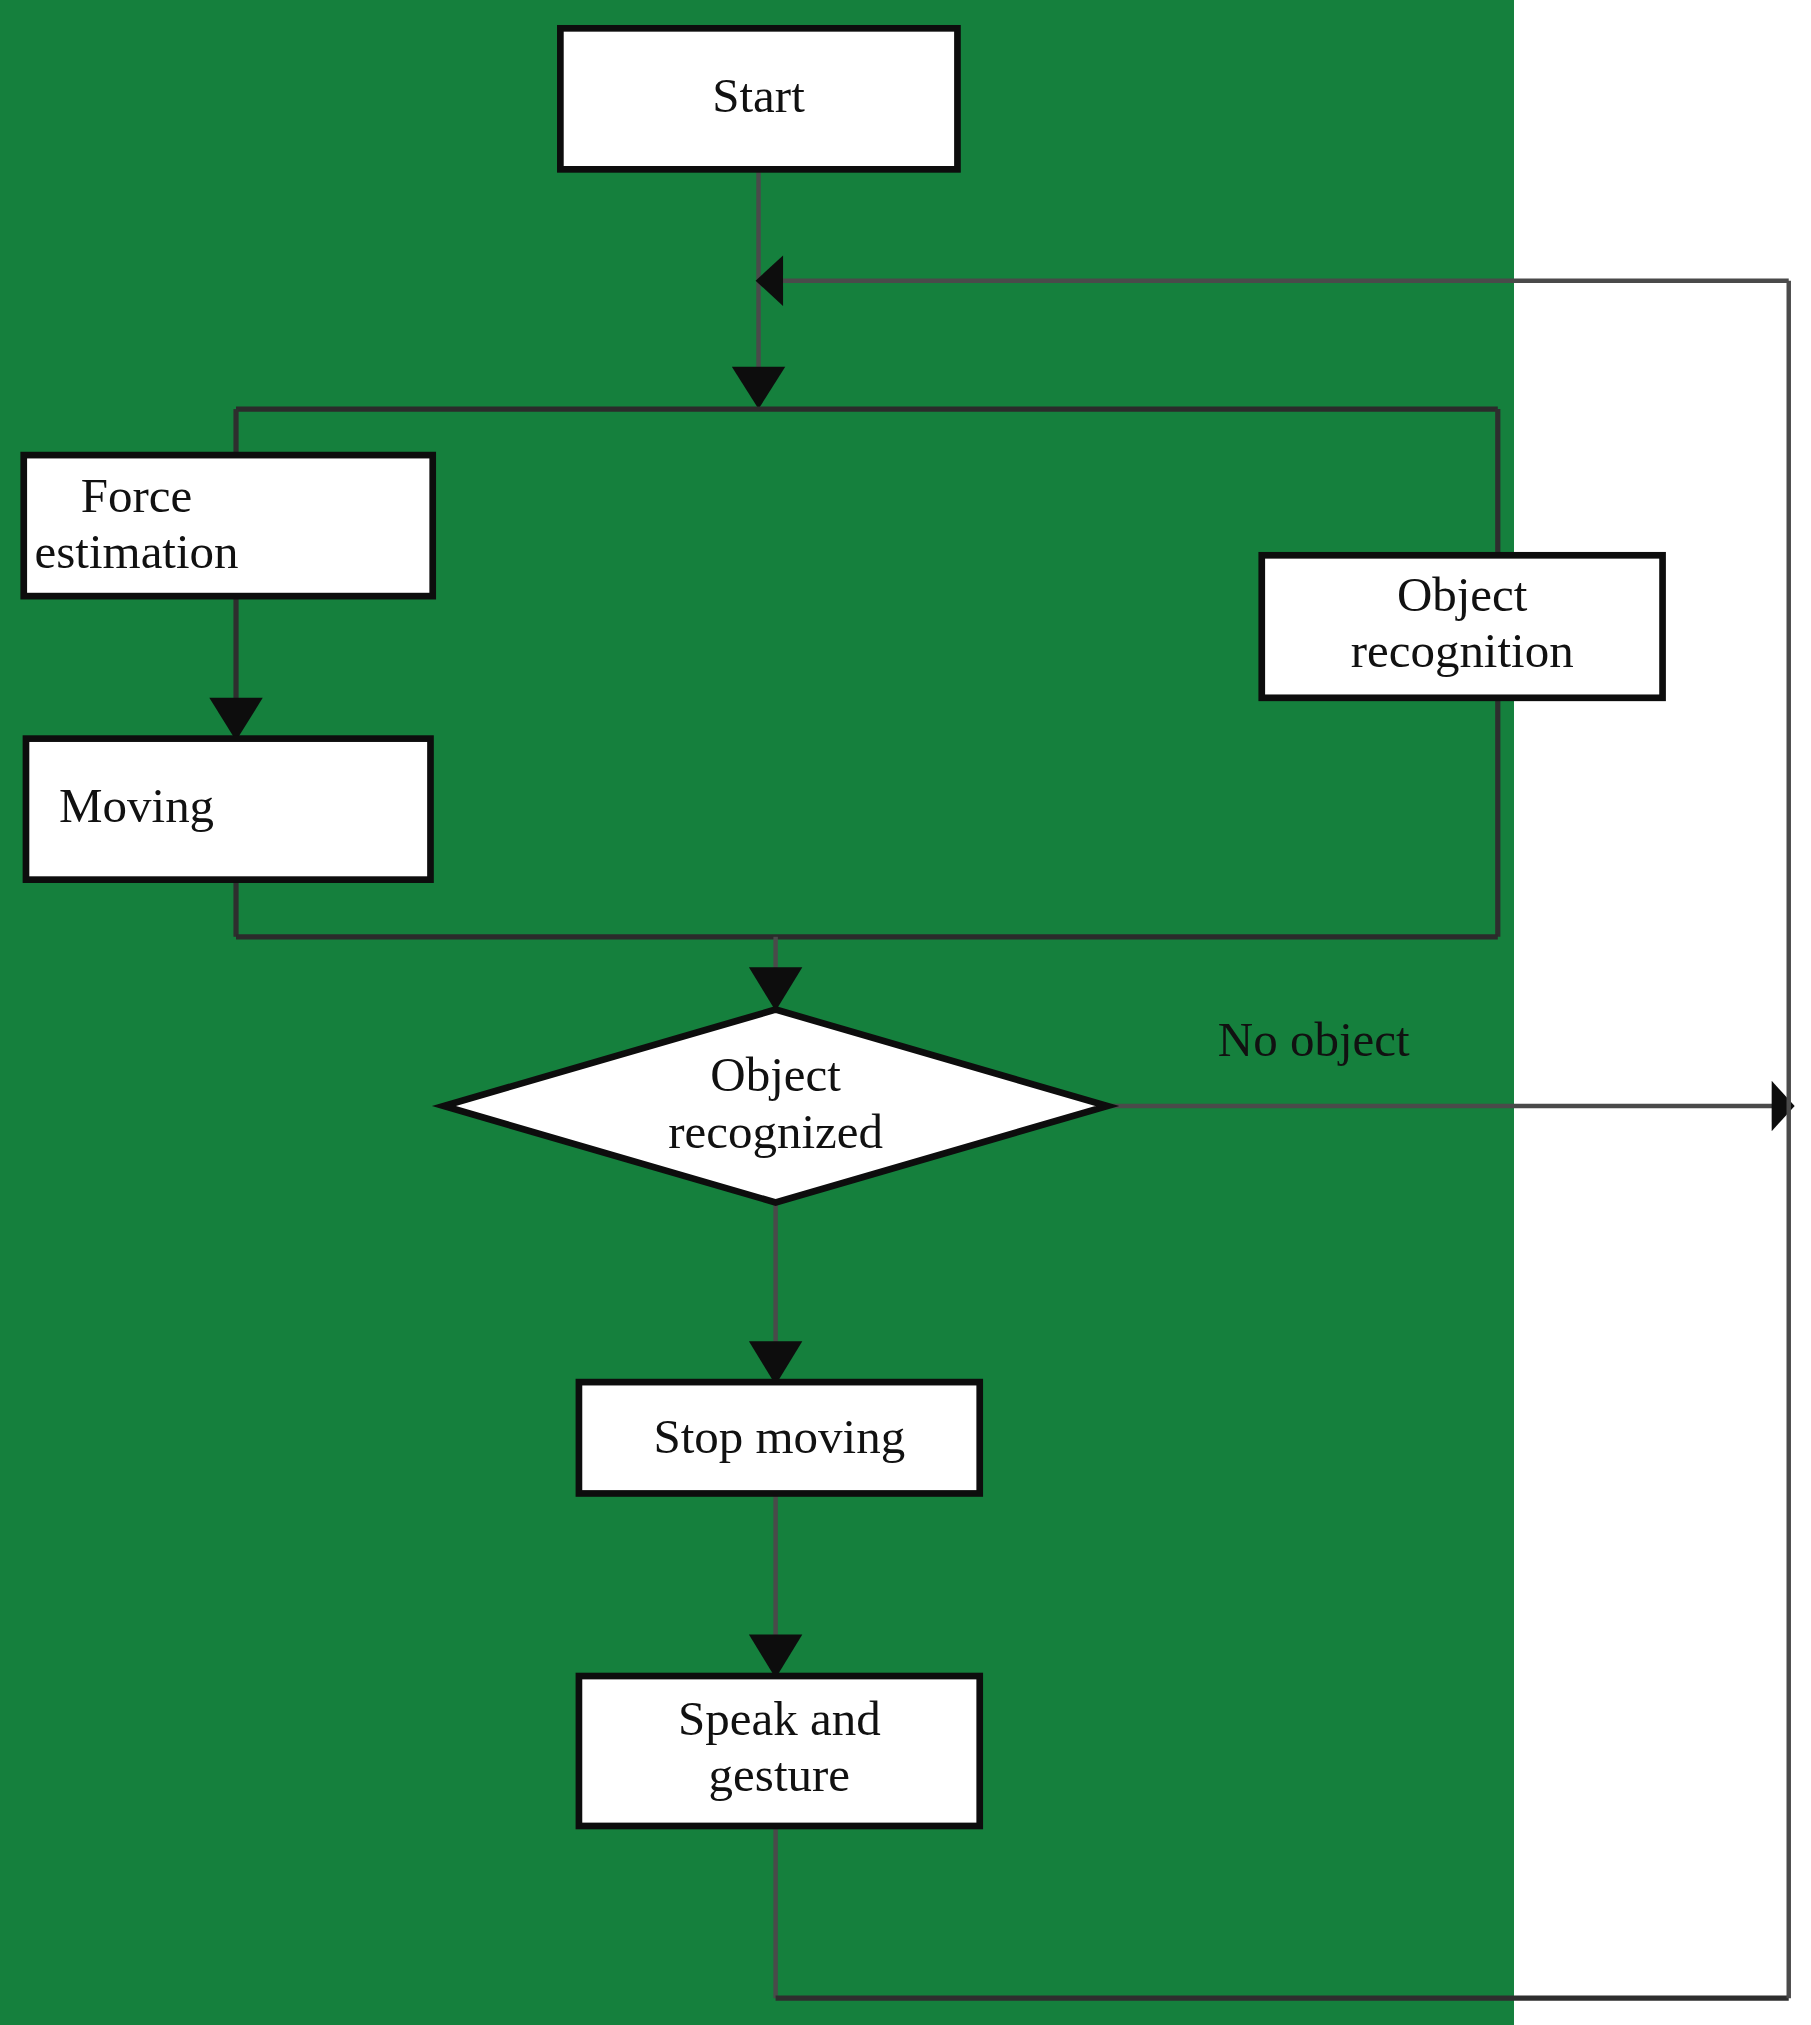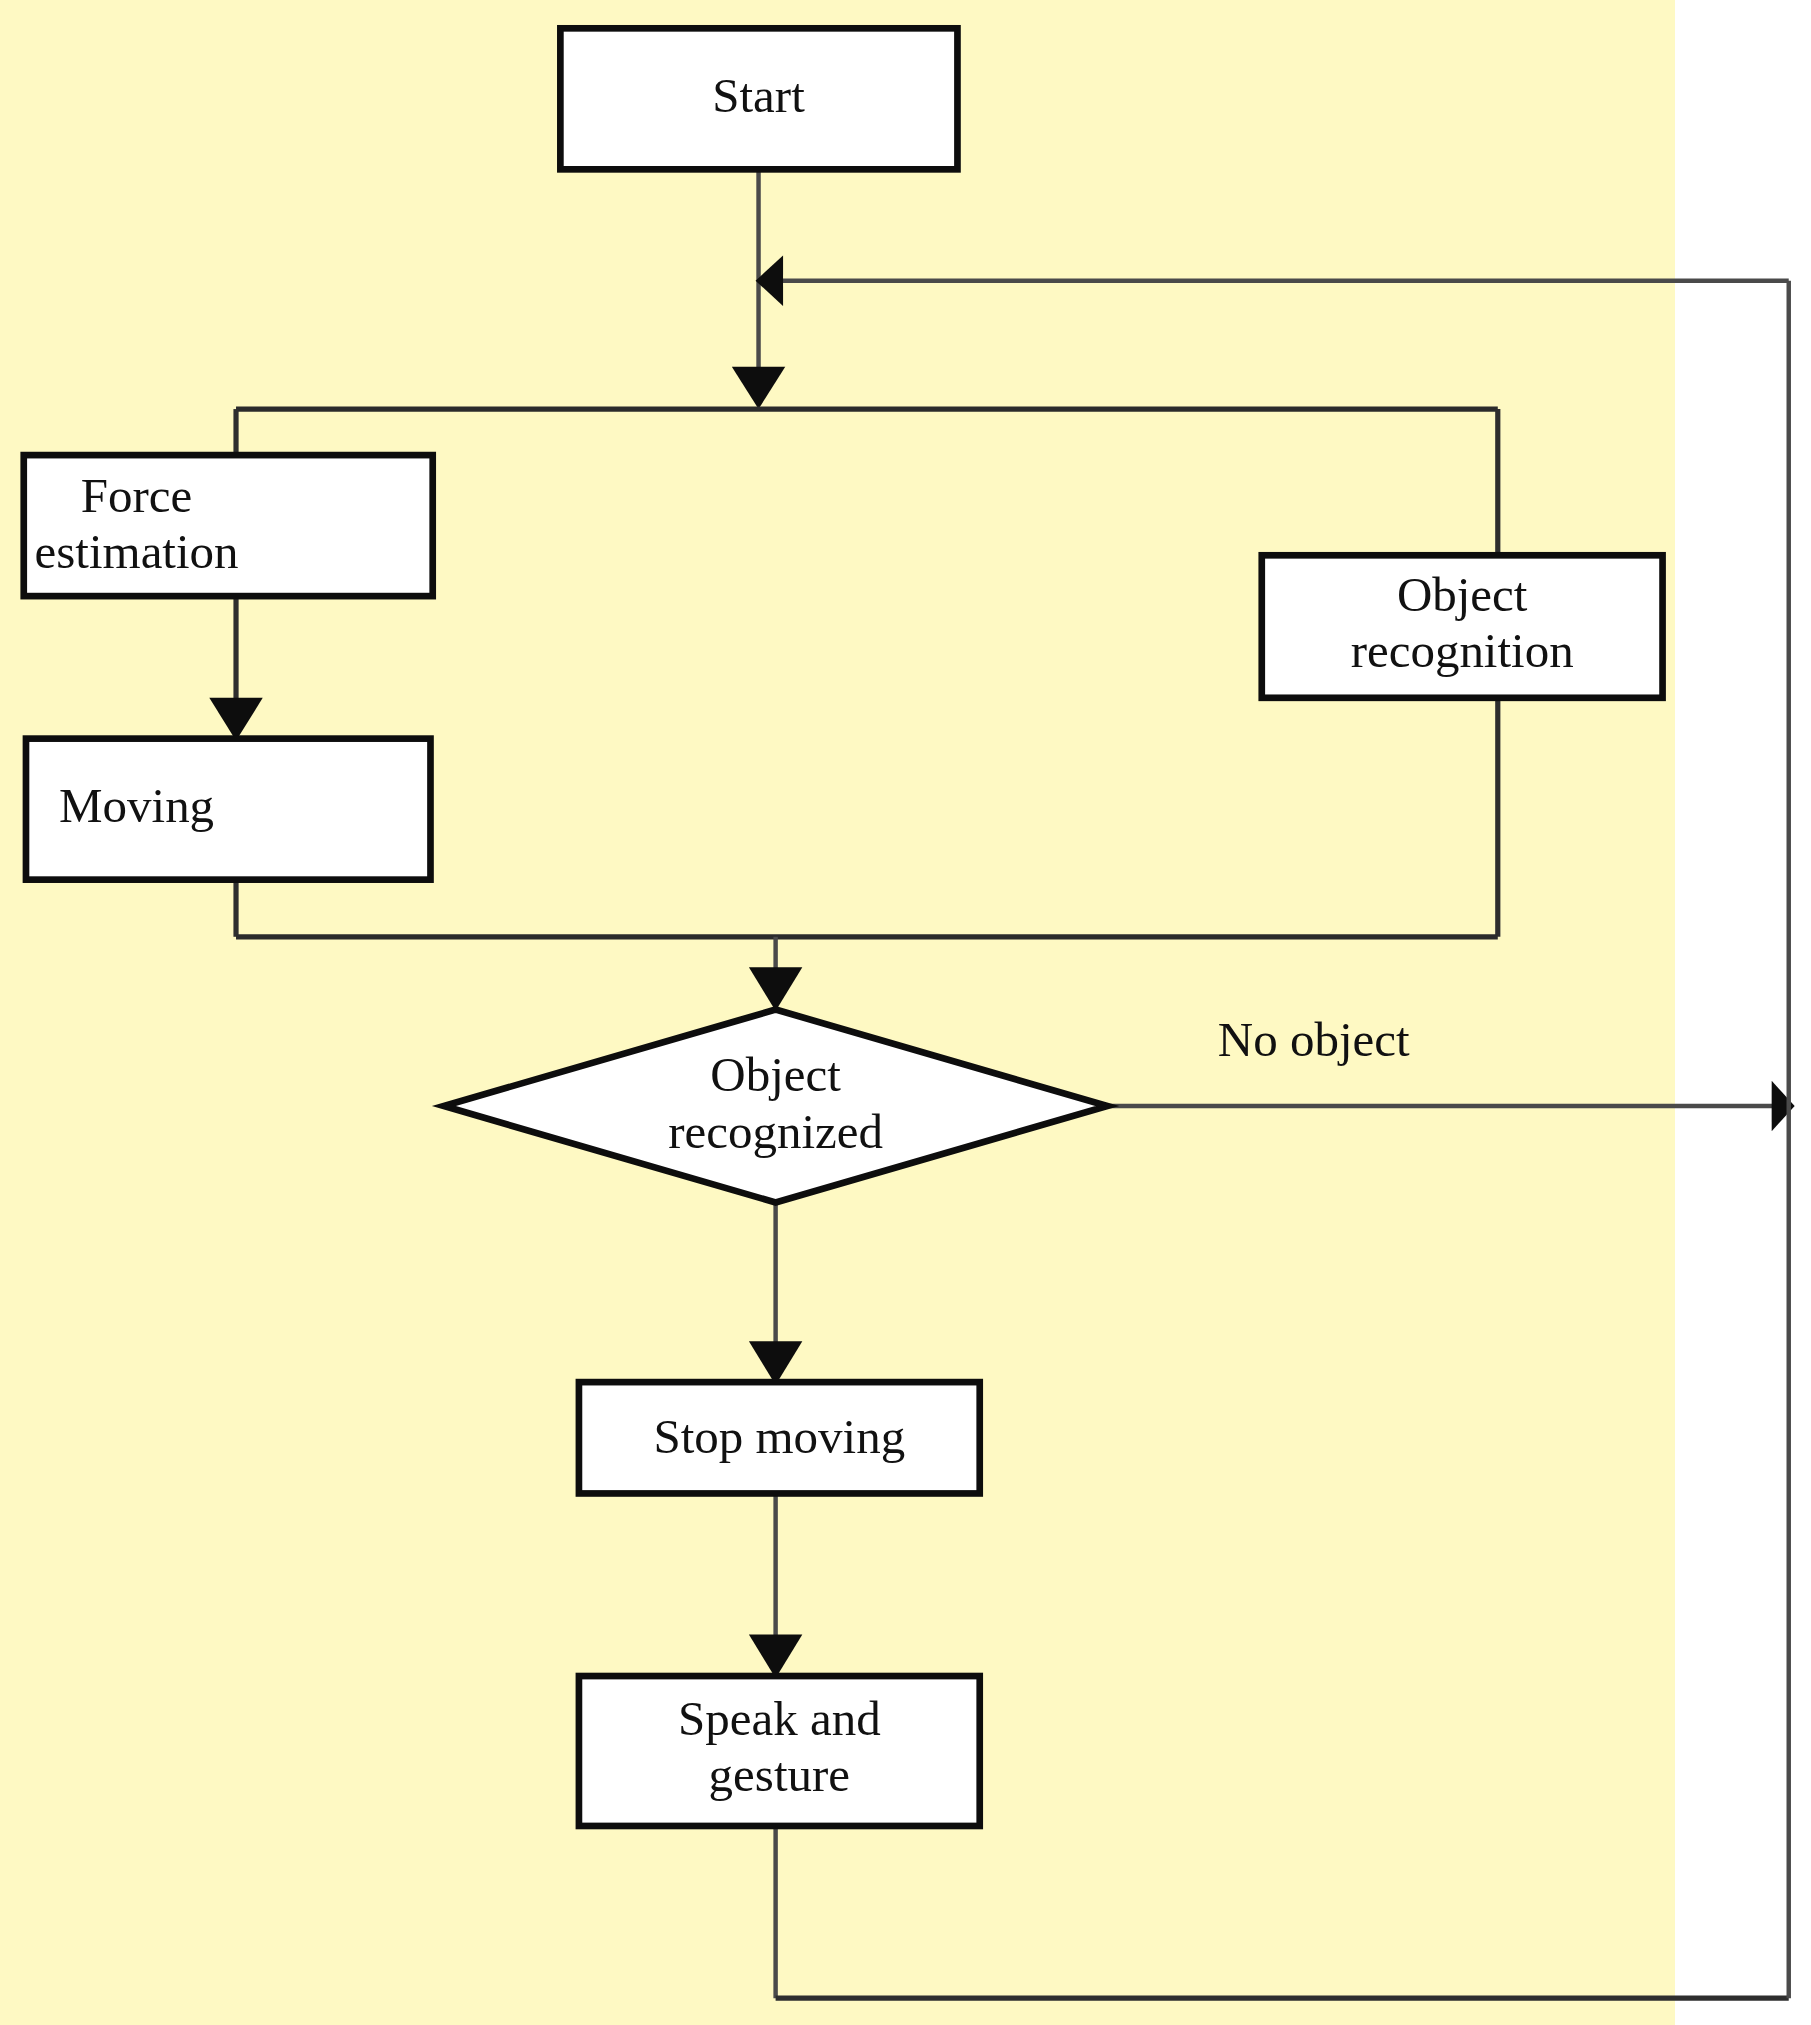--- a/index.html
+++ b/index.html
@@ -8,23 +8,23 @@
     background: #ffffff;
   }
   body {
     width: 1811px;
     height: 2025px;
     font-family: "Liberation Serif", "DejaVu Serif", serif;
     overflow: hidden;
   }
   #flowchart-root {
     position: relative;
-    width: 1675px;
+    width: 1514px;
     height: 2025px;
-    background: #fef9c3;
+    background: #15803d;
   }
   svg#flow-svg {
     position: absolute;
     top: 0;
     left: 0;
     width: 1811px;
     height: 2025px;
     display: block;
   }
   .node-box {

